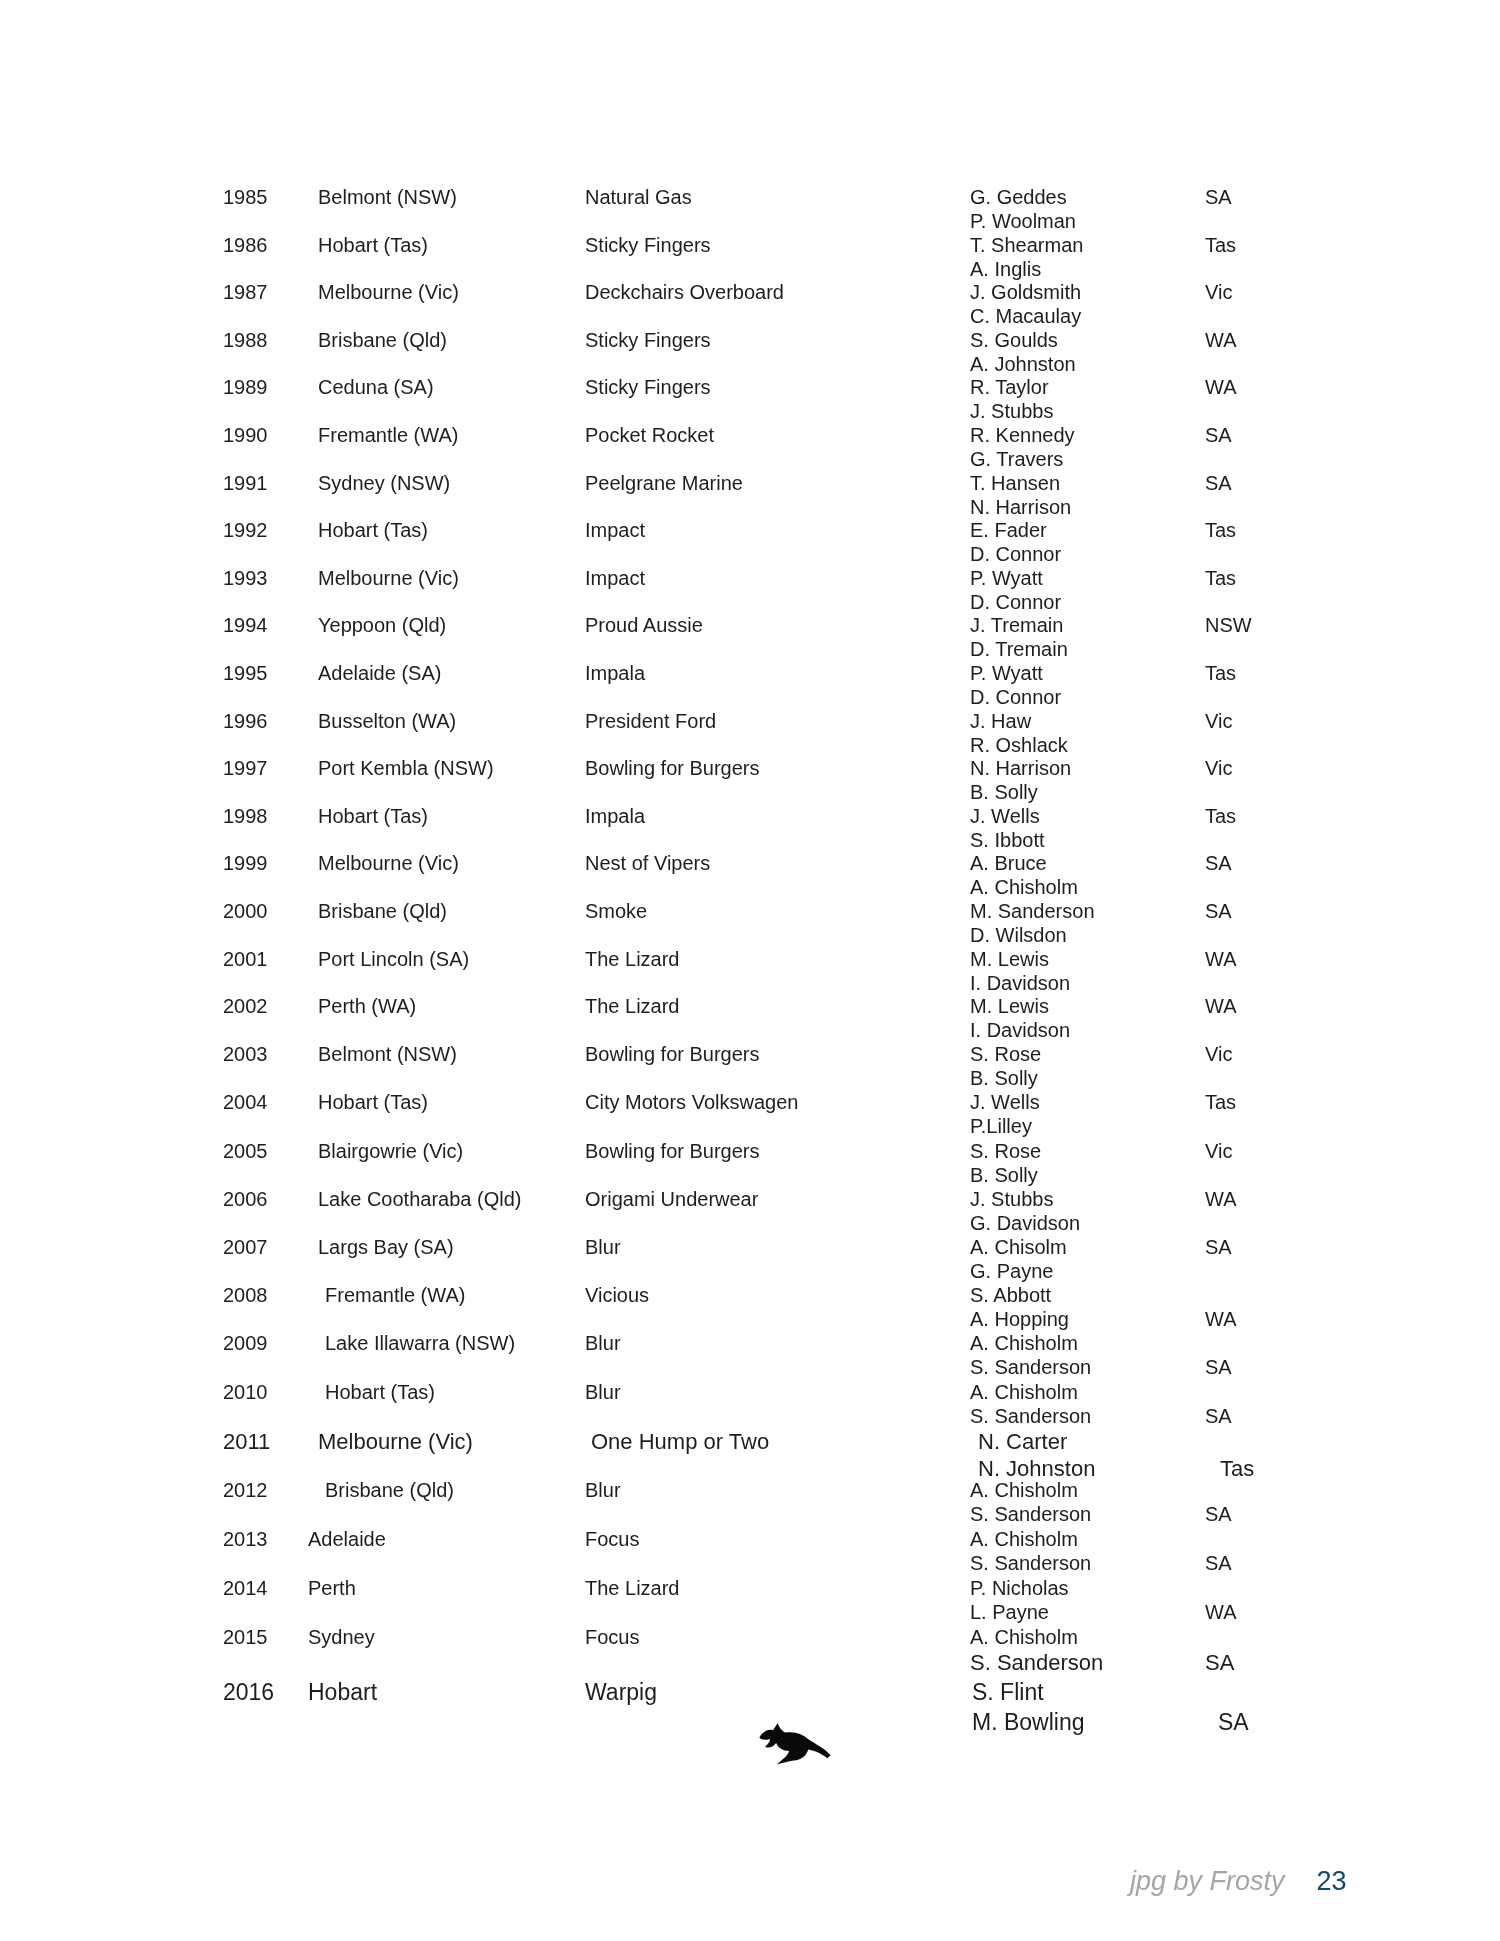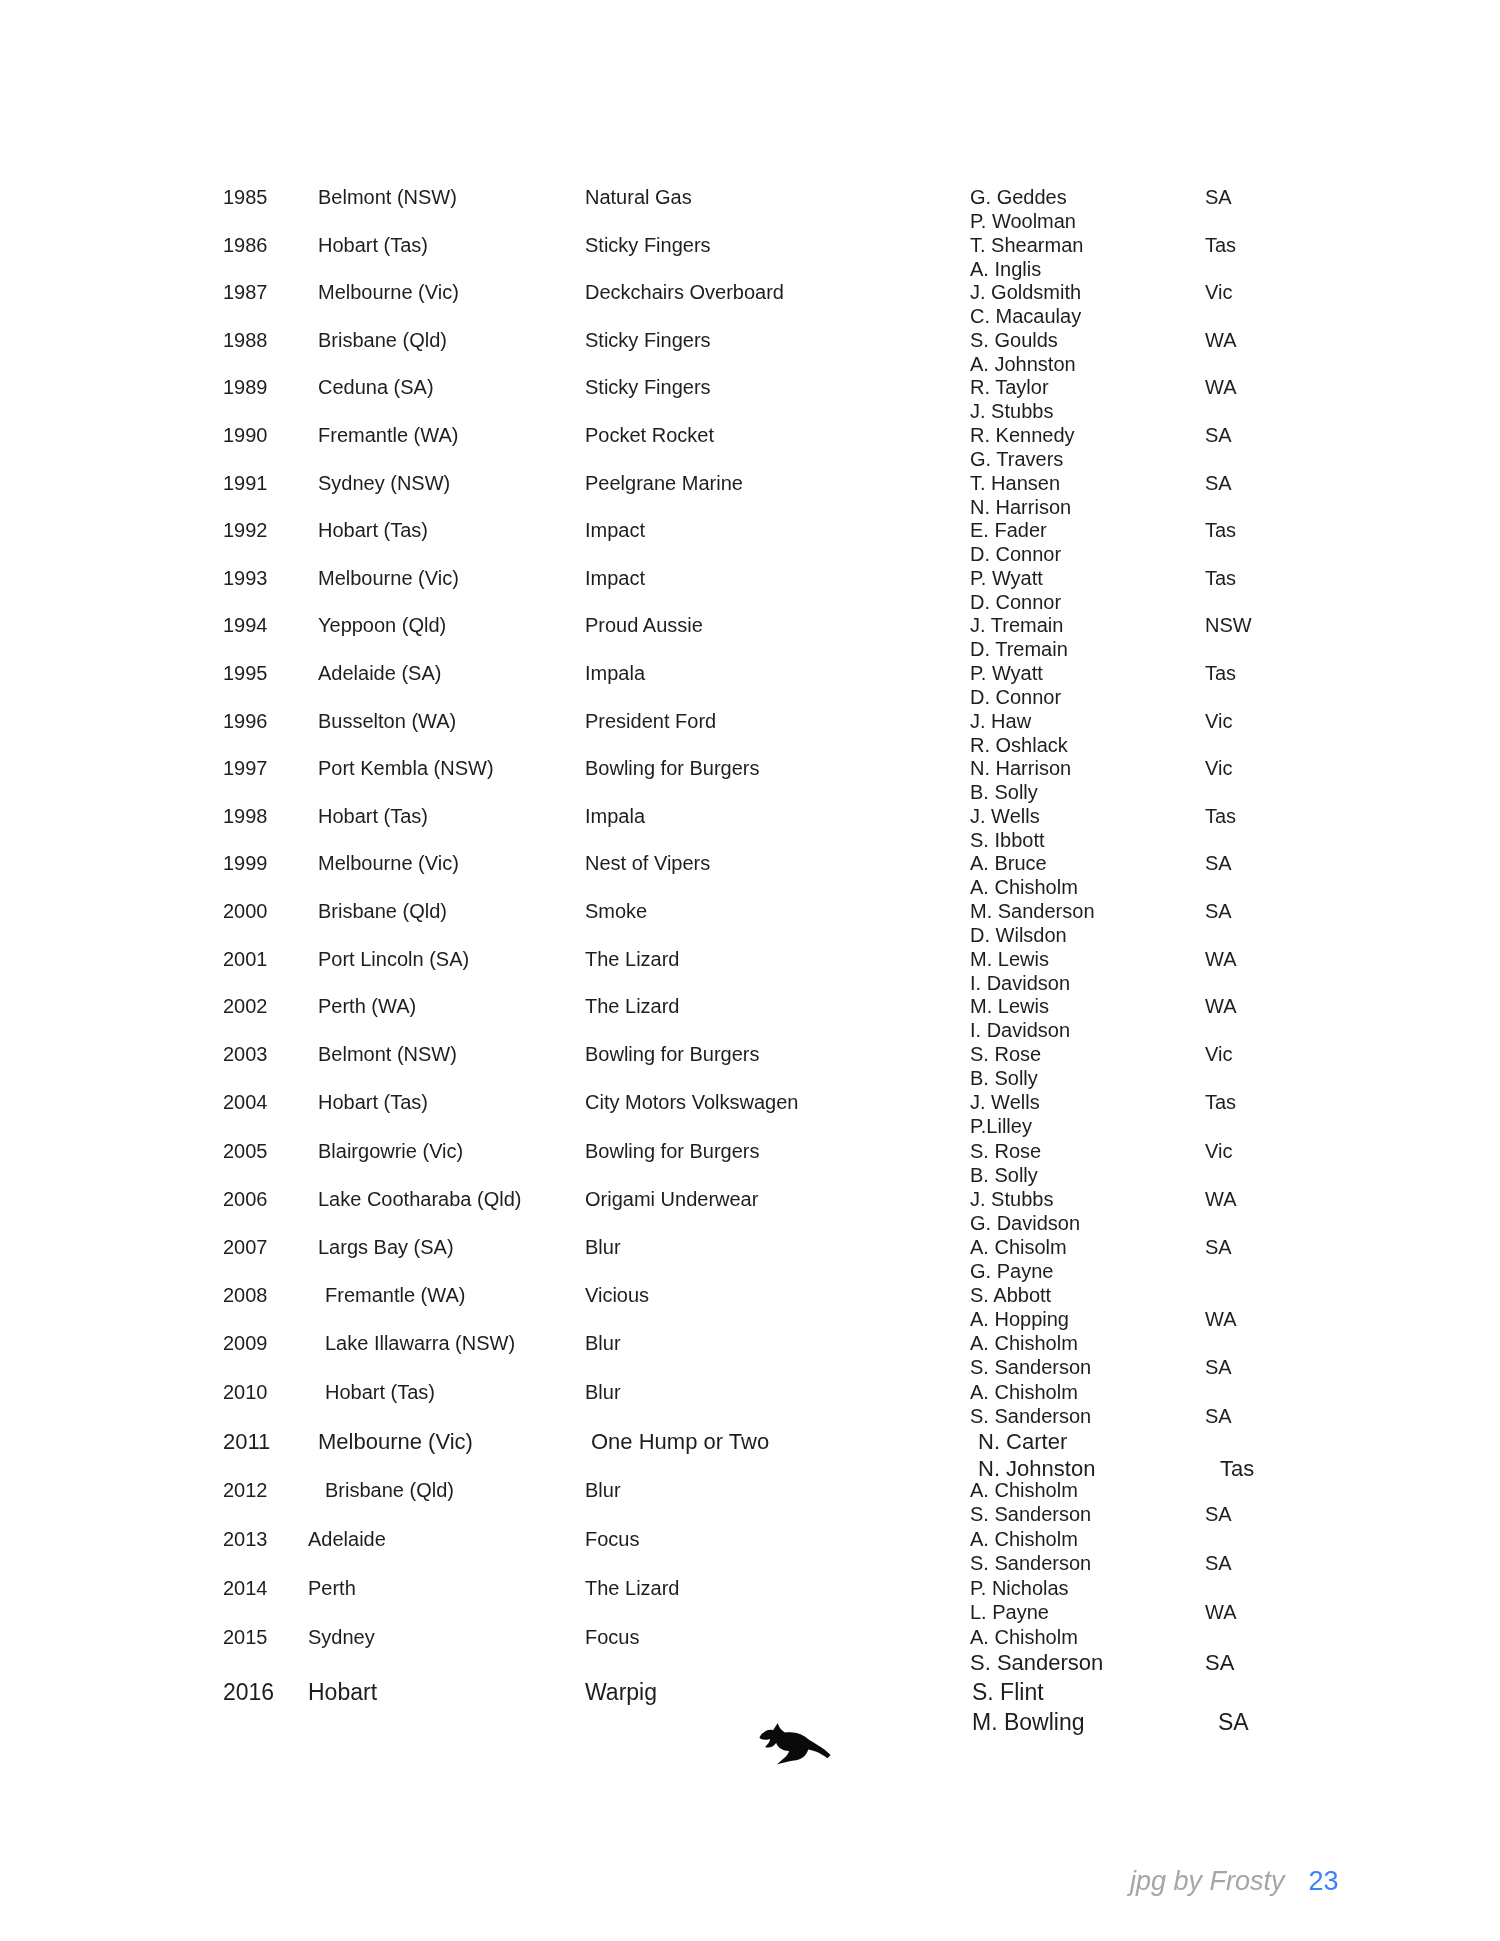--- a/index.html
+++ b/index.html
@@ -40,24 +40,24 @@
   .row.xl .cell, .row.xl .crew-line{font-size:23px;line-height:30px;}
   .row.xl .c-crew{left:972px;}
   .row.xl .c-state{left:1218px;}
   .row.xl.s2 .c-state{top:30px;}
   
   .row.l2lg .crew-line.line2{font-size:22px;line-height:28px;}
   .row.l2lg .c-state{top:24px;font-size:22px;line-height:28px;}
   .kangaroo{position:absolute;left:753px;top:1717px;width:80px;height:52px;}
   .footer{
     position:absolute;top:1866px;left:1130px;
-    display:flex;align-items:flex-end;gap:24px;
+    display:flex;align-items:flex-end;gap:32px;
   }
   .credit{font-style:italic;color:#a6a6a6;font-size:27px;}
-  .pagenum{color:#3b82f6;font-size:27px;}
+  .pagenum{color:#0c4a6e;font-size:27px;}
 </style>
 </head>
 <body>
 
 <div class="page">
 
   <div id="rows">
       <div class="row" style="height: 47.6px;">
         <div class="cell c-year">1985</div>
         <div class="cell c-loc">Belmont (NSW)</div>

